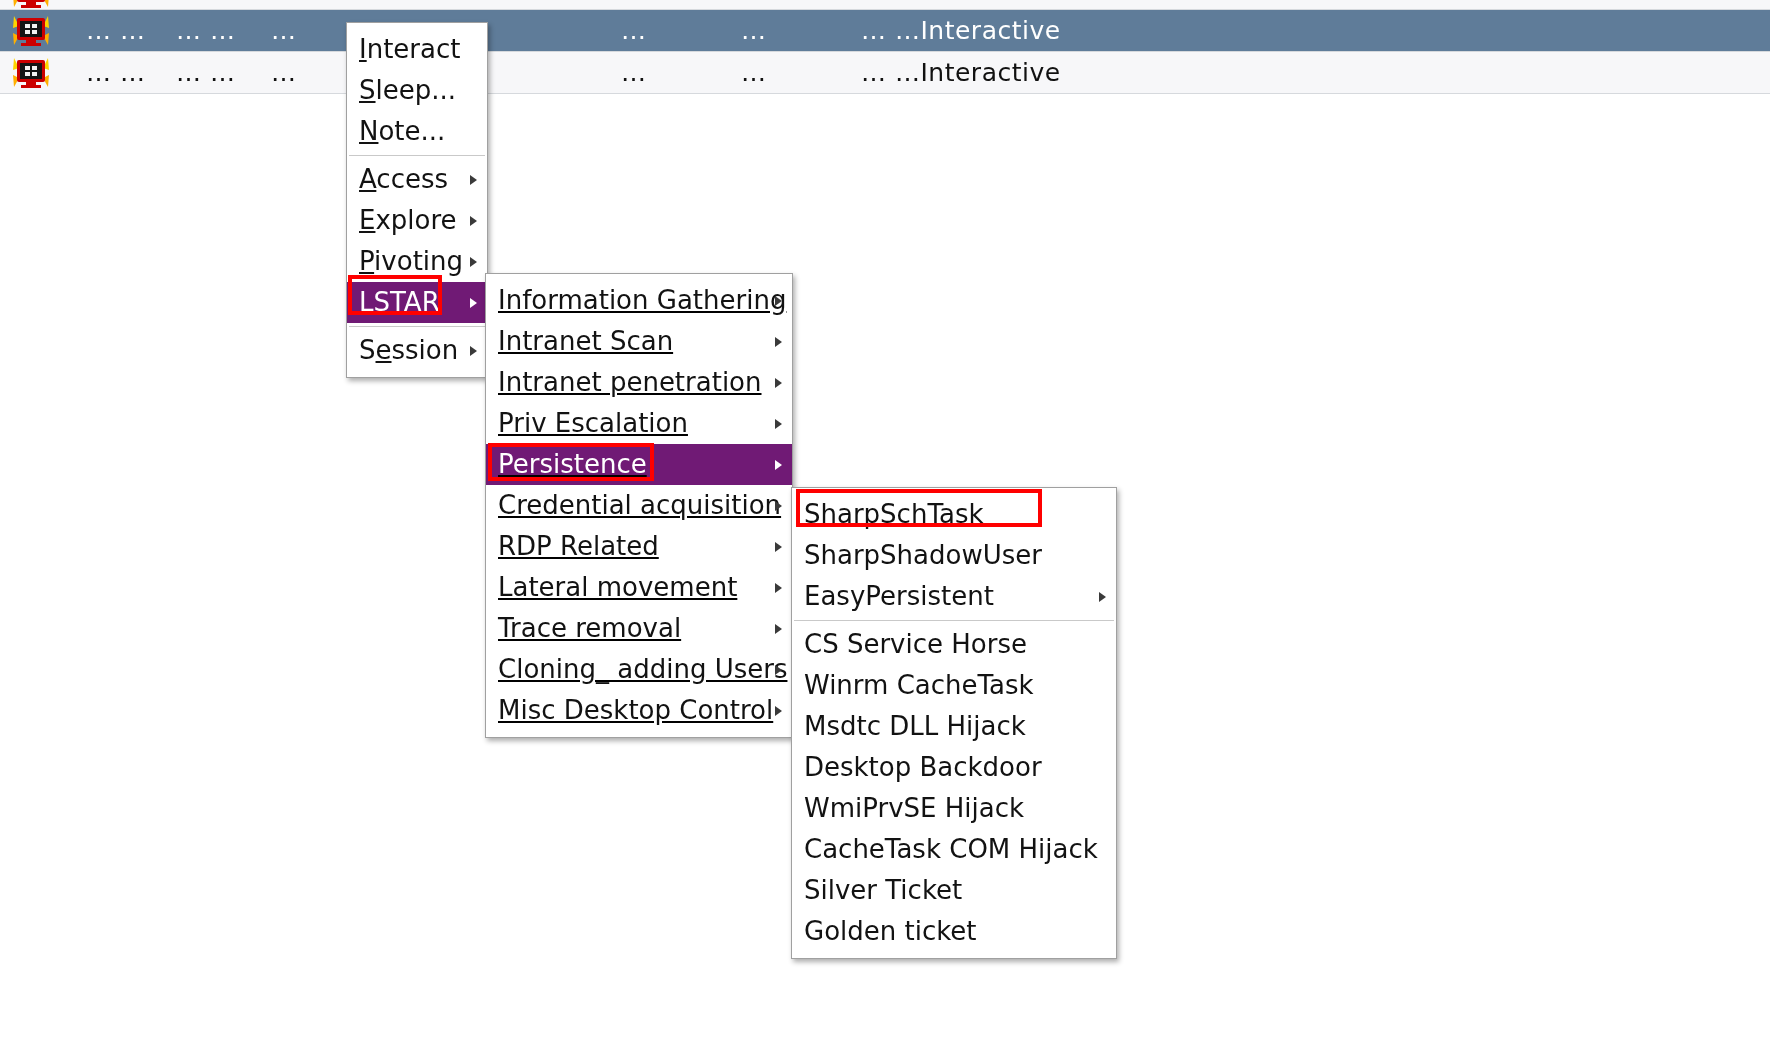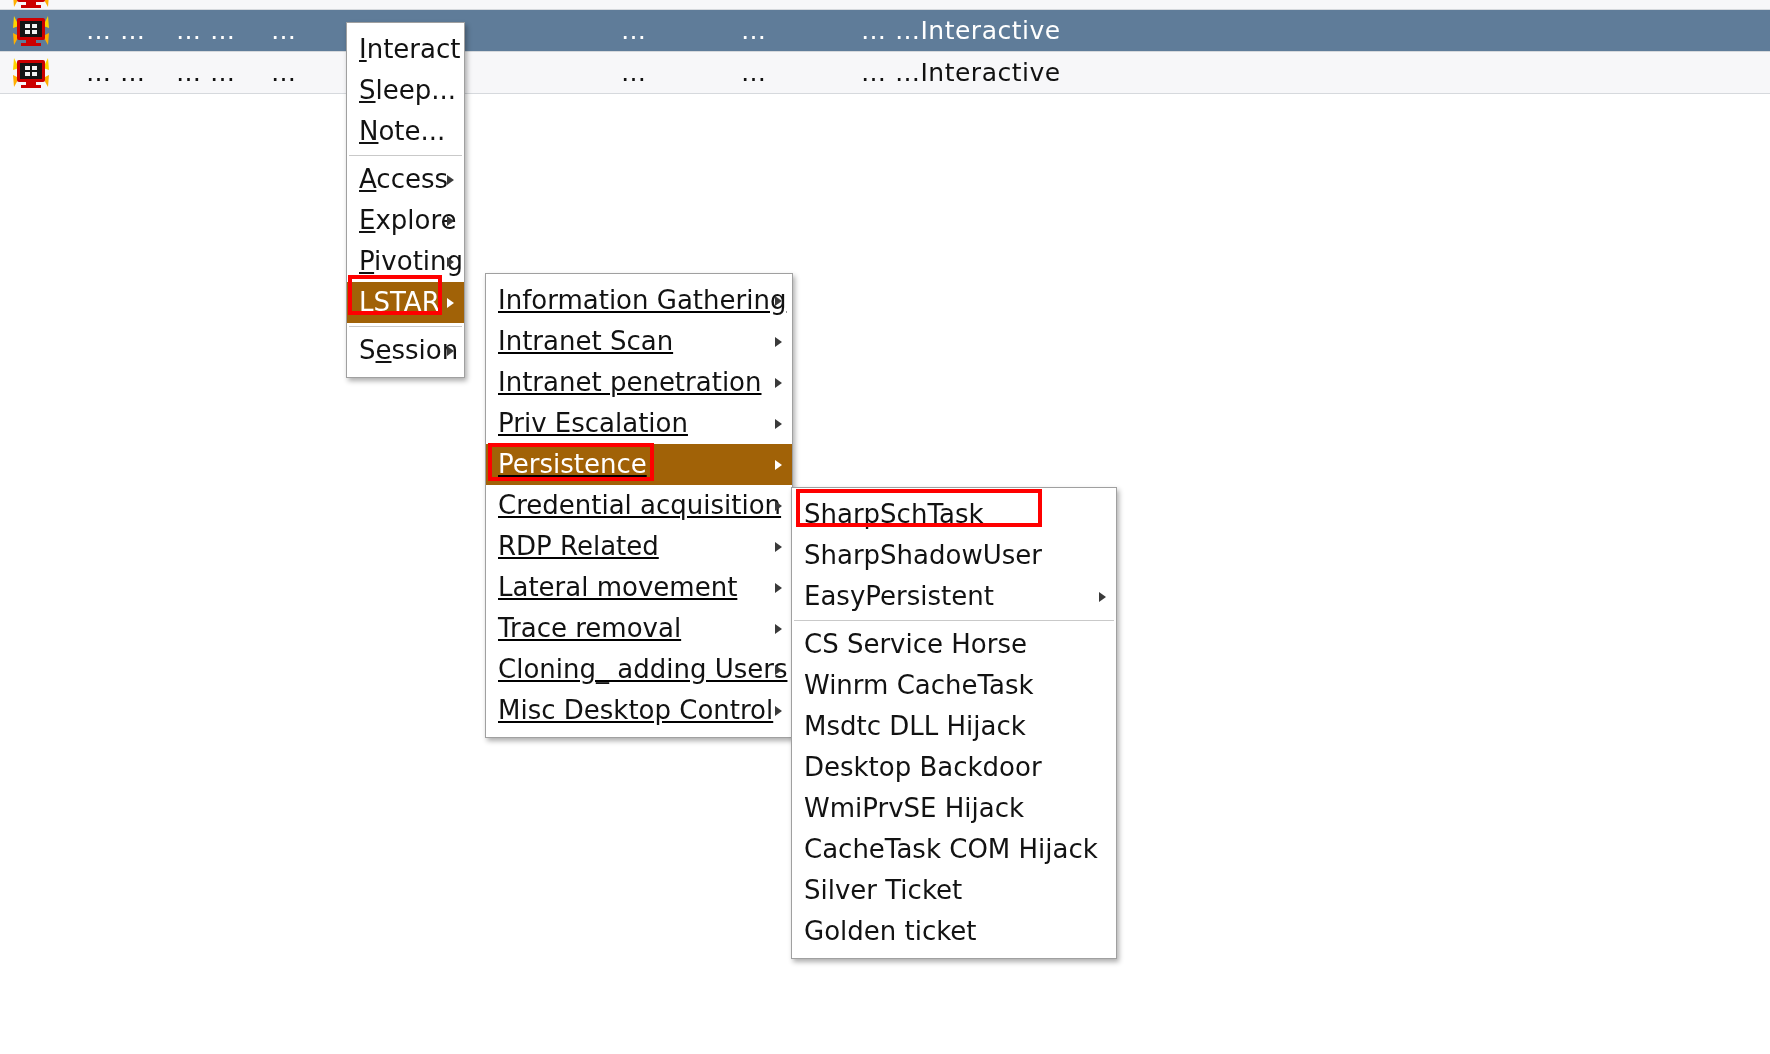--- a/index.html
+++ b/index.html
@@ -85,21 +85,21 @@
     padding-right: 26px;
     white-space: nowrap;
     box-sizing: border-box;
     display: flex;
     align-items: center;
   }
   .menu-item .label {
     flex: 1 1 auto;
   }
   .menu-item.highlighted {
-    background: #a16207;
+    background: #701a75;
     color: #ffffff;
   }
   .menu-item .mnem {
     text-decoration: underline;
   }
   .arrow {
     position: absolute;
     right: 10px;
     top: 50%;
     transform: translateY(-50%);
@@ -123,21 +123,21 @@
     border: 4px solid #ff0000;
     box-sizing: border-box;
     pointer-events: none;
     z-index: 60;
   }
 
   
   #menu-beacon {
     left: 346px;
     top: 22px;
-    width: 119px;
+    width: 142px;
   }
   #menu-lstar {
     left: 485px;
     top: 273px;
     width: 308px;
     text-decoration: underline;
   }
   #menu-persistence {
     left: 791px;
     top: 441px;

